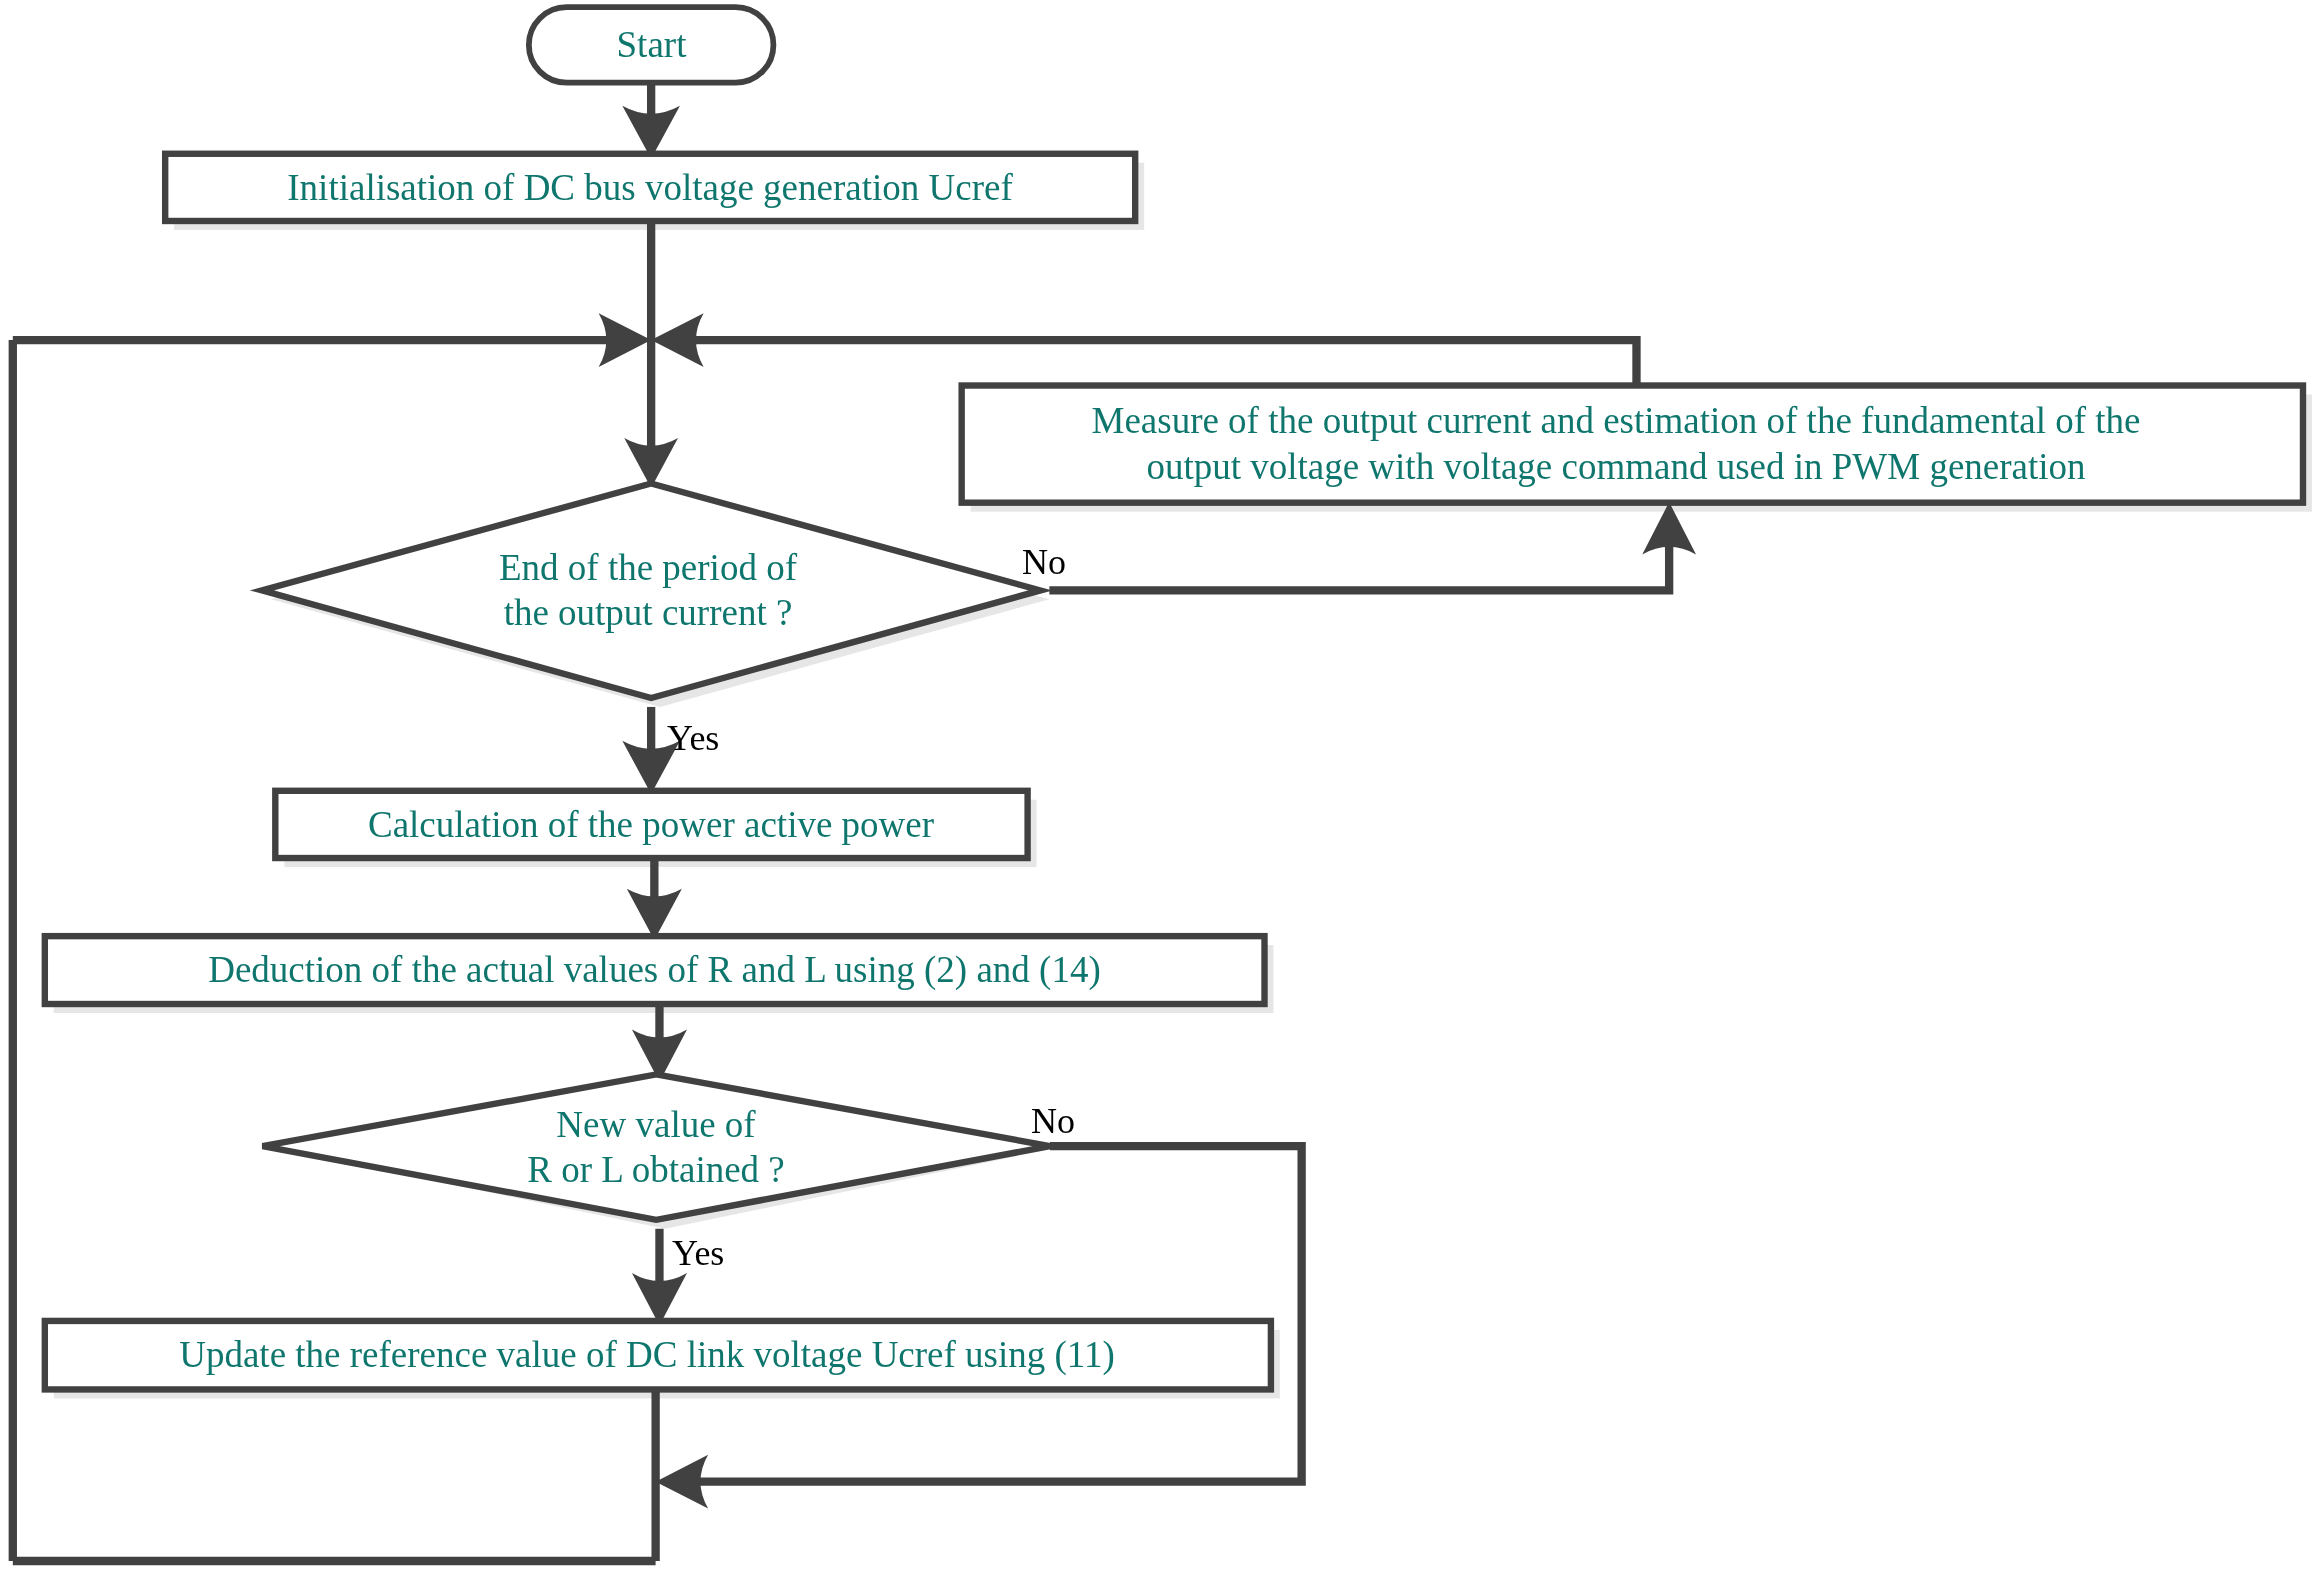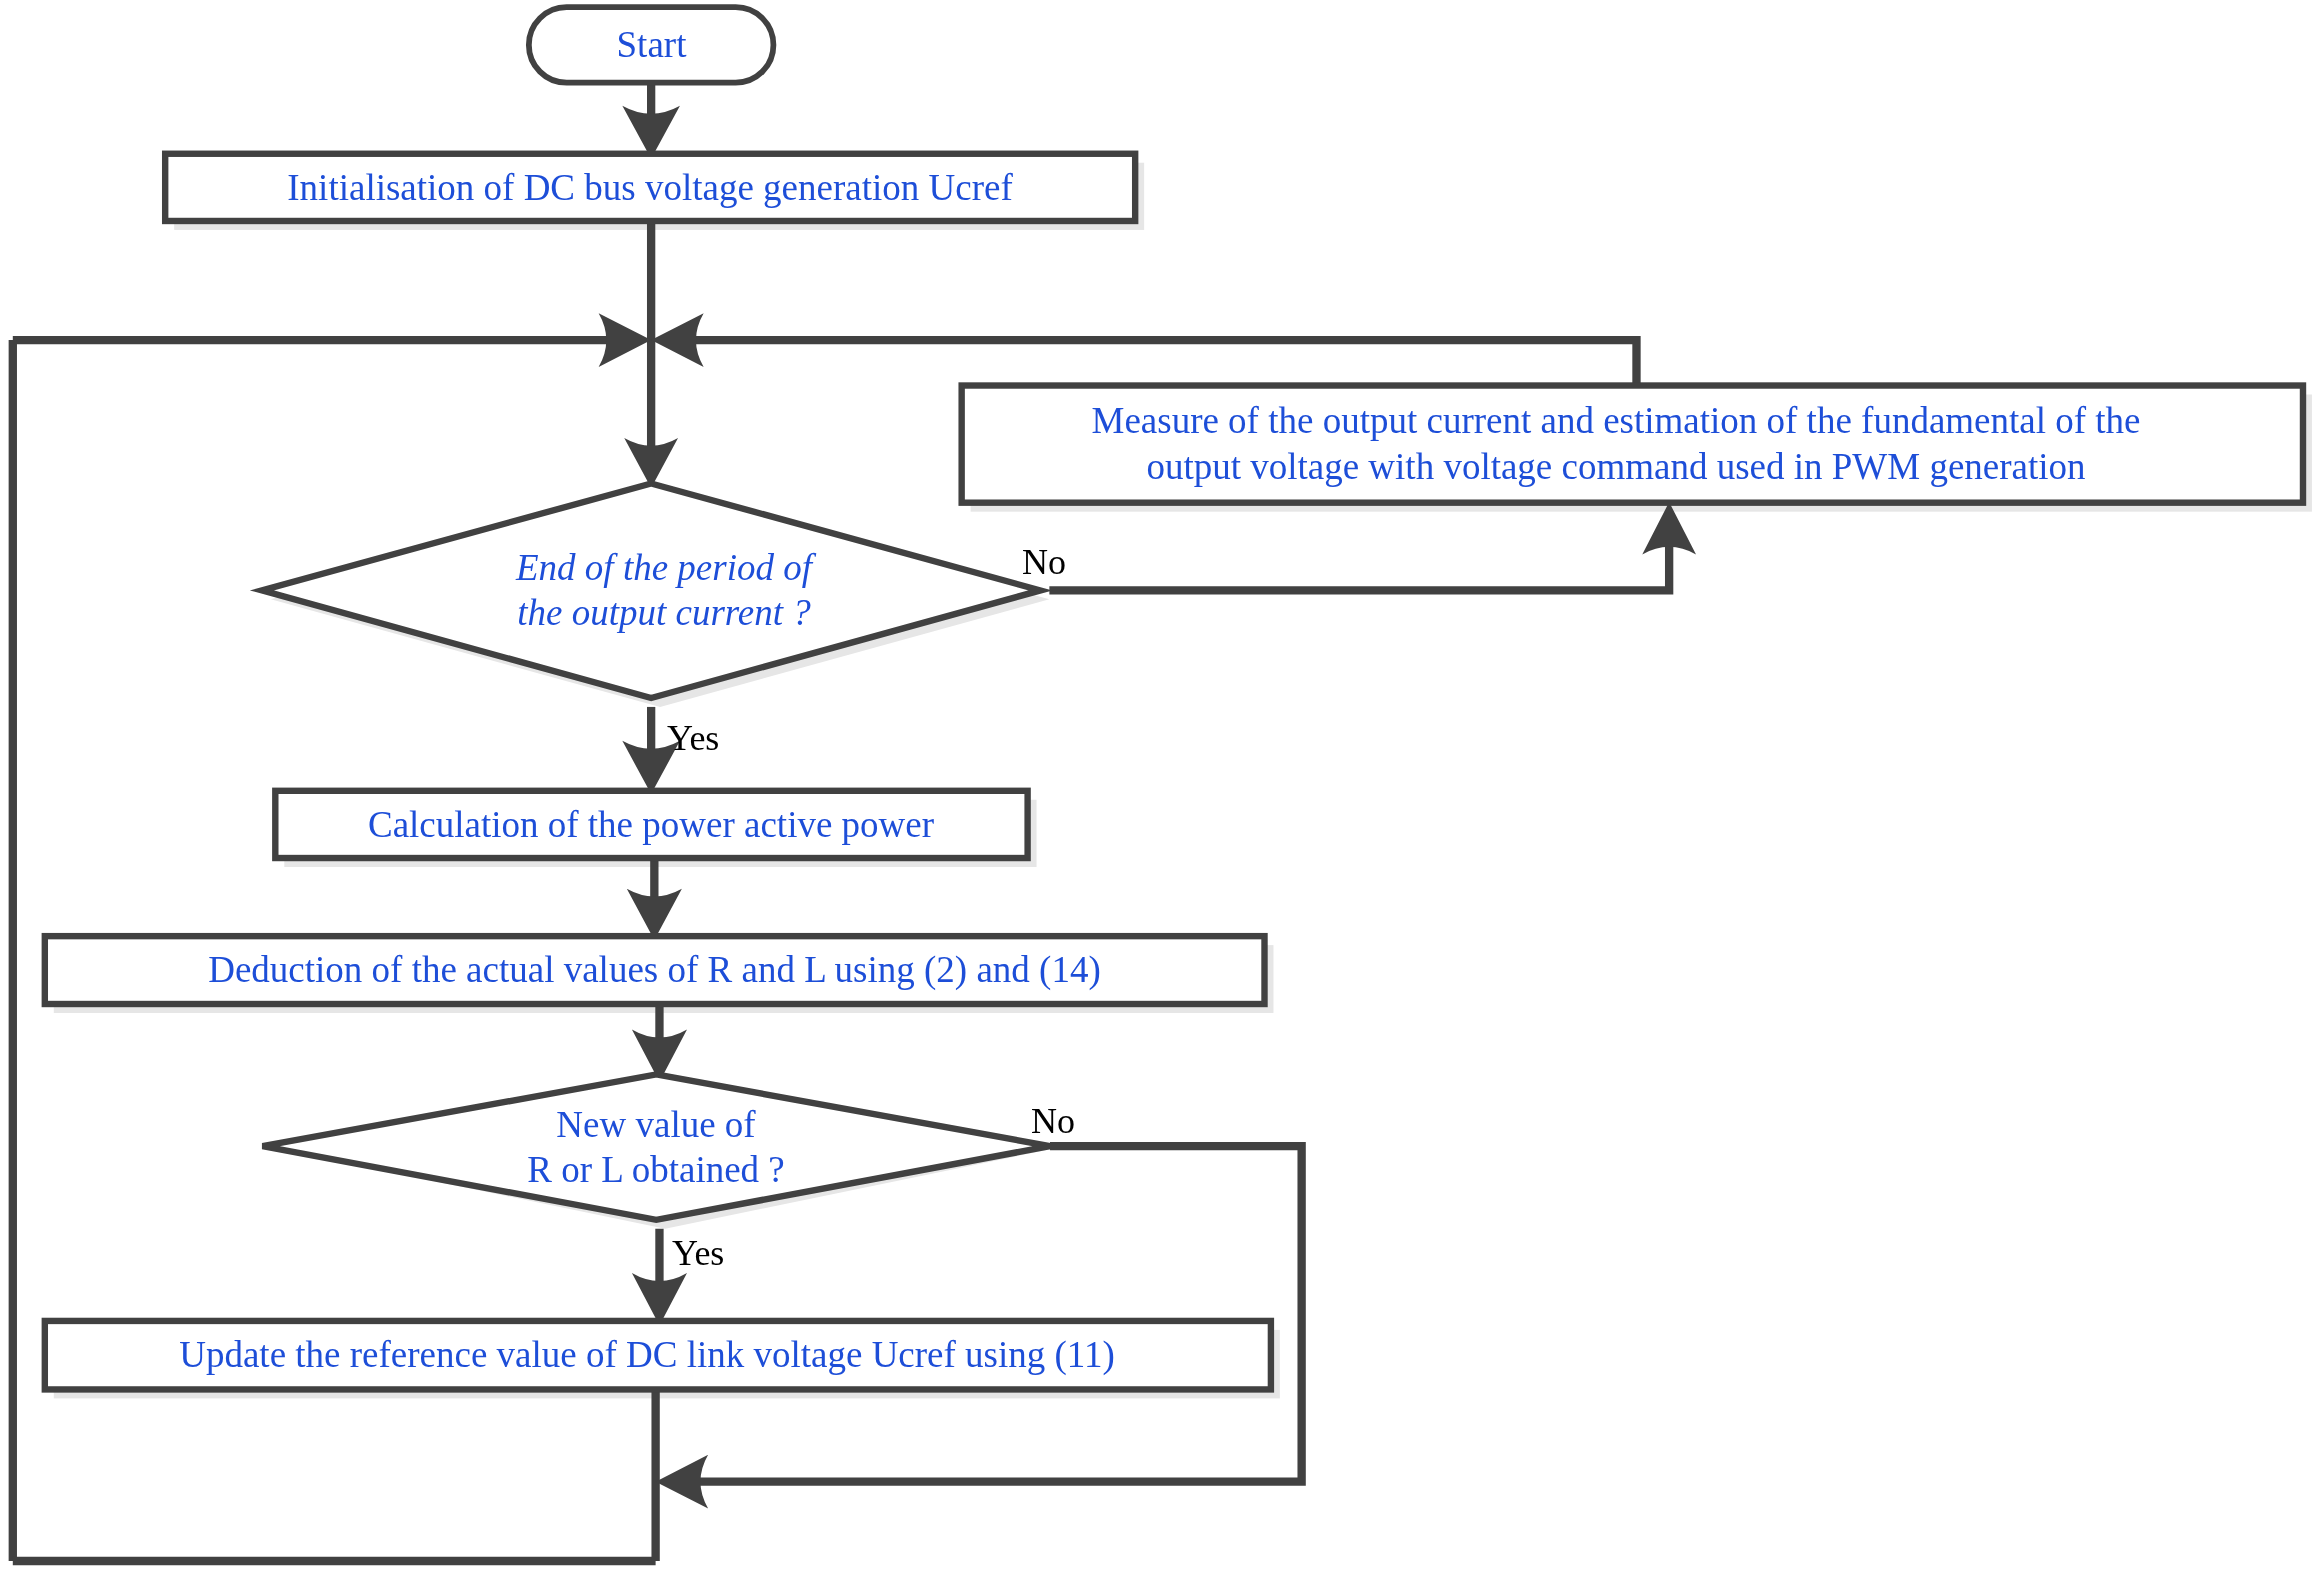--- a/index.html
+++ b/index.html
@@ -21,21 +21,21 @@
     top: 0;
     width: 2319px;
     height: 1572px;
   }
   .node-label {
     position: absolute;
     display: flex;
     align-items: center;
     justify-content: center;
     text-align: center;
-    color: #1d4ed8;
+    color: #0f766e;
     font-family: "Liberation Serif", "DejaVu Serif", serif;
     line-height: 1.22;
     white-space: pre-line;
     pointer-events: none;
   }
   .edge-label {
     position: absolute;
     color: #000000;
     font-family: "Liberation Serif", "DejaVu Serif", serif;
     white-space: nowrap;
@@ -130,21 +130,21 @@
     </g>
   </svg>
 
   <div class="node-label f58" style="left:529px; top:7px; width:245px; height:76px;">Start</div>
 
   <div class="node-label f58" style="left:165px; top:154px; width:970px; height:67px;">Initialisation of DC bus voltage generation Ucref</div>
 
   <div class="node-label f58" style="left:952px; top:385px; width:1328px; height:117px;">Measure of the output current and estimation of the fundamental of the
 output voltage with voltage command used in PWM generation</div>
 
-  <div class="node-label f58" style="left:403px; top:536px; width:522px; height:108px;font-style:italic;">End of the period of
+  <div class="node-label f58" style="left:387px; top:536px; width:522px; height:108px;">End of the period of
 the output current ?</div>
 
   <div class="node-label f58" style="left:275px; top:791px; width:752px; height:67px;">Calculation of the power active power</div>
 
   <div class="node-label f58" style="left:45px; top:936px; width:1219px; height:68px;">Deduction of the actual values of R and L using (2) and (14)</div>
 
   <div class="node-label f58" style="left:395px; top:1096px; width:522px; height:102px;">New value of
 R or L obtained ?</div>
 
   <div class="node-label f58" style="left:34px; top:1321px; width:1226px; height:68px;">Update the reference value of DC link voltage Ucref using (11)</div>

